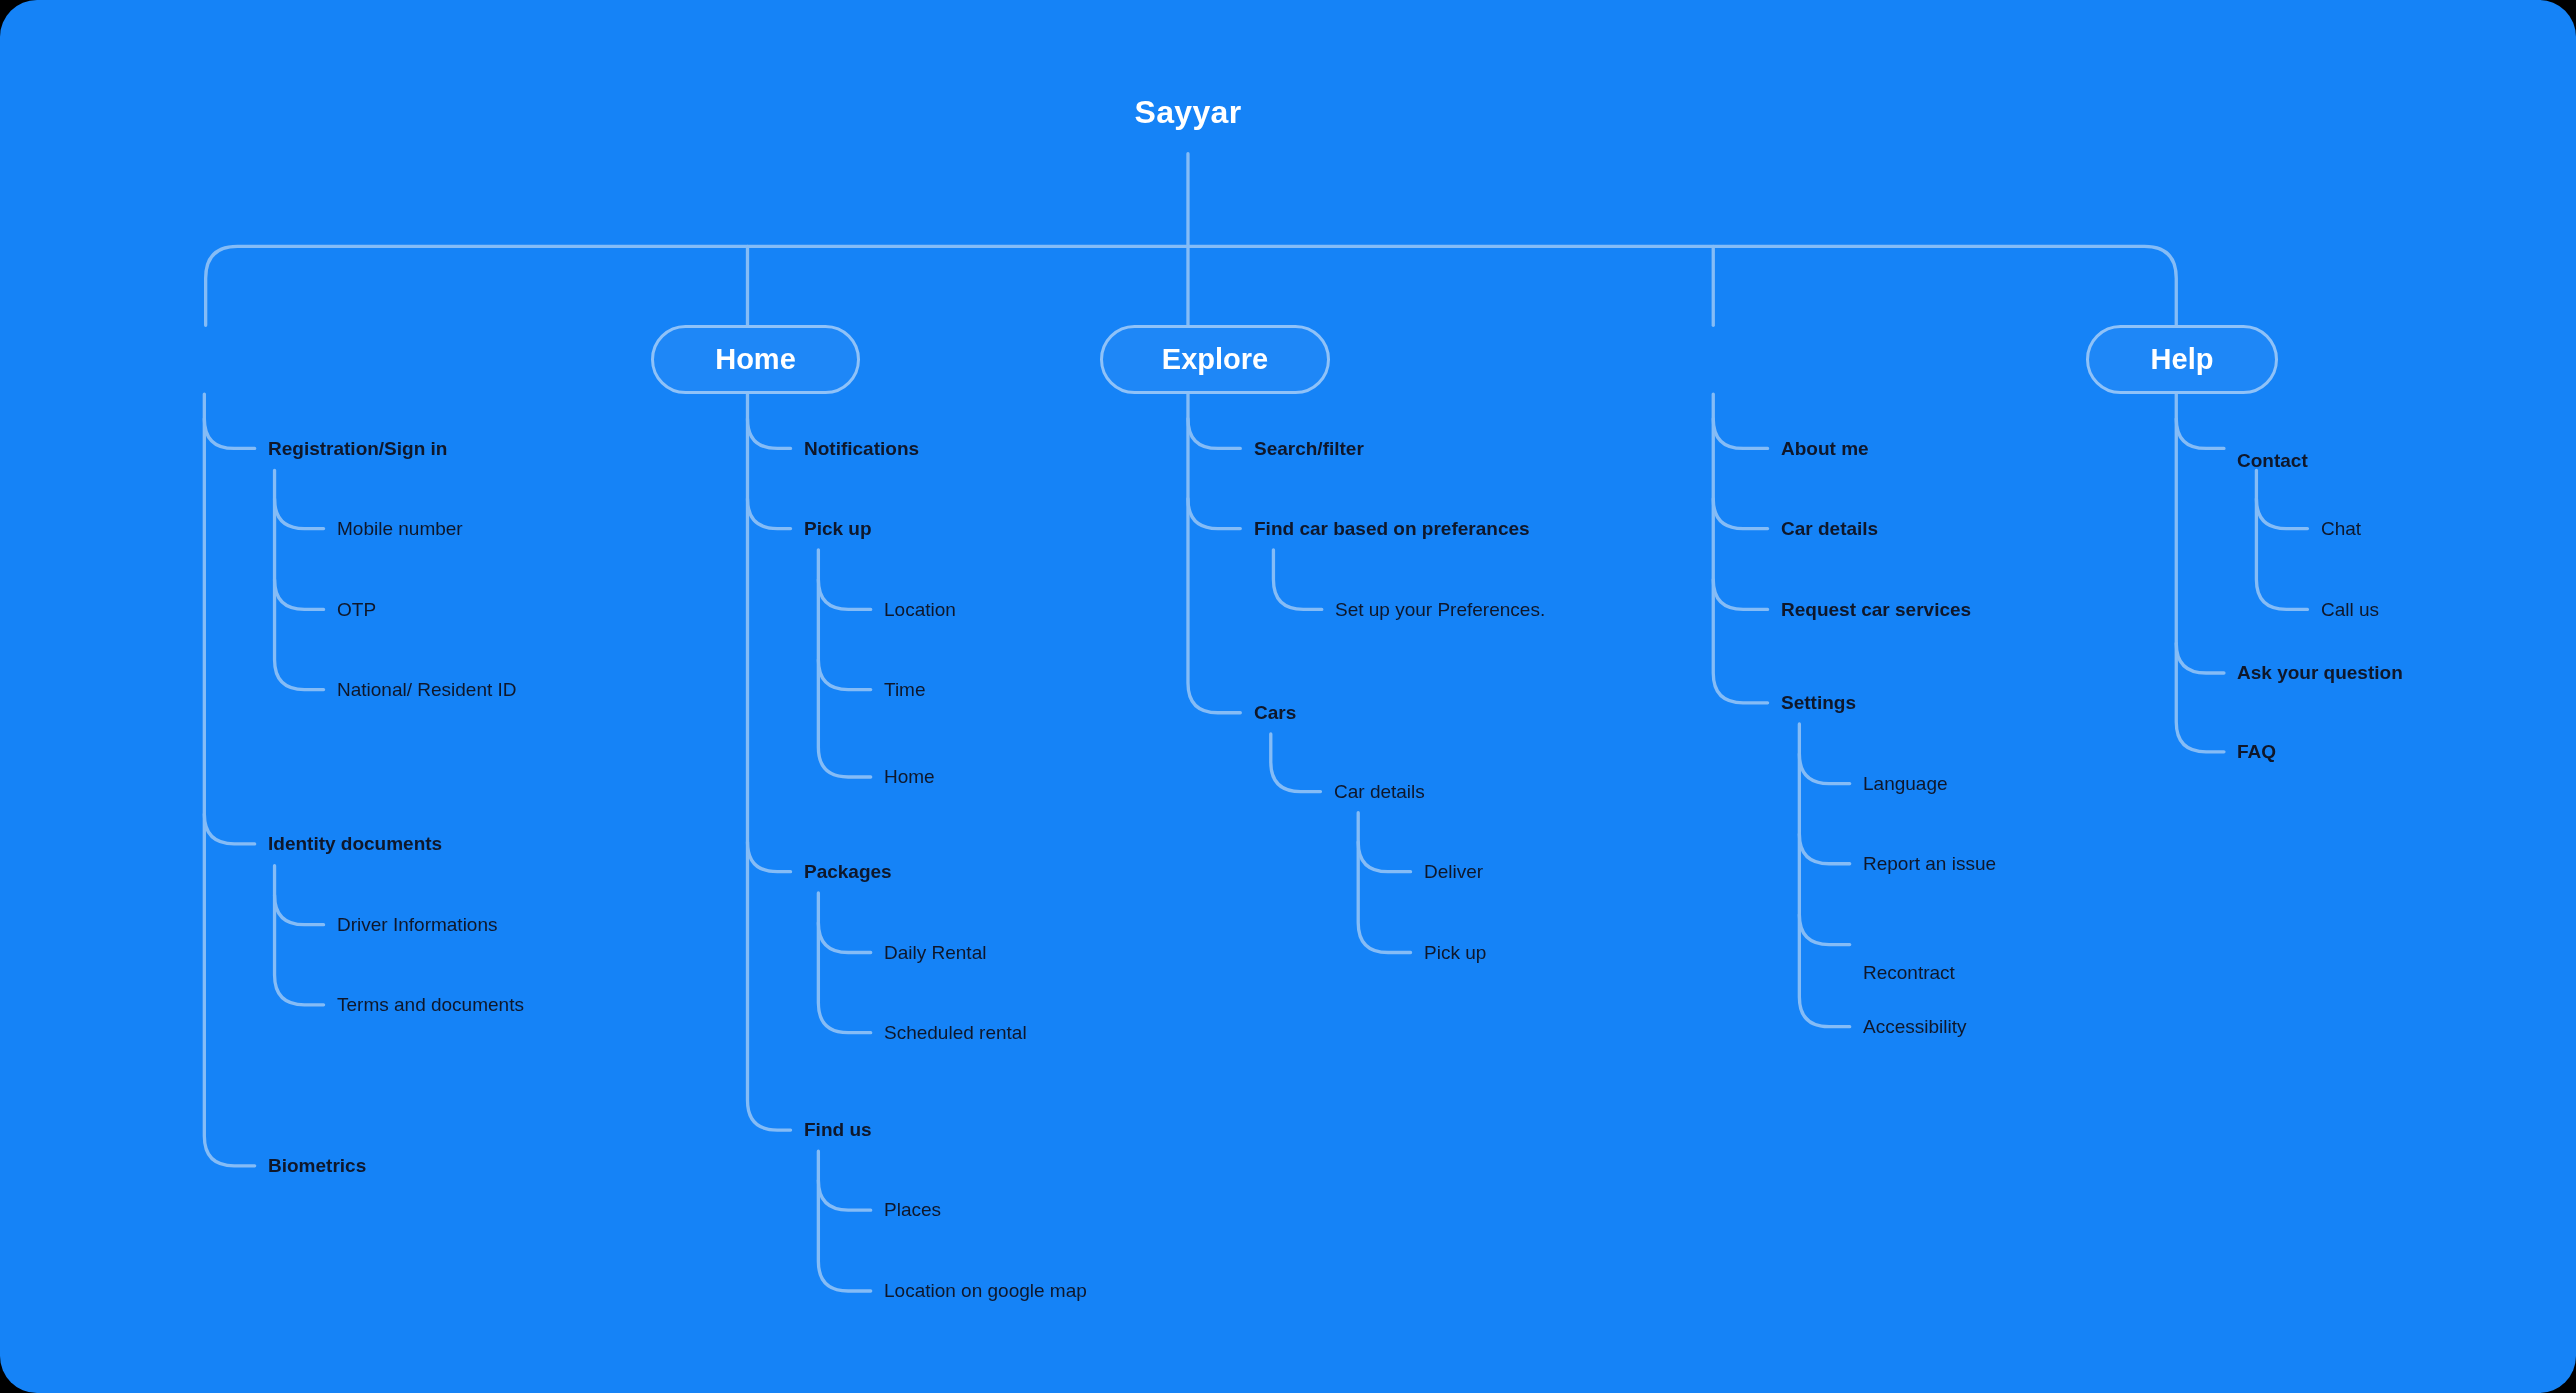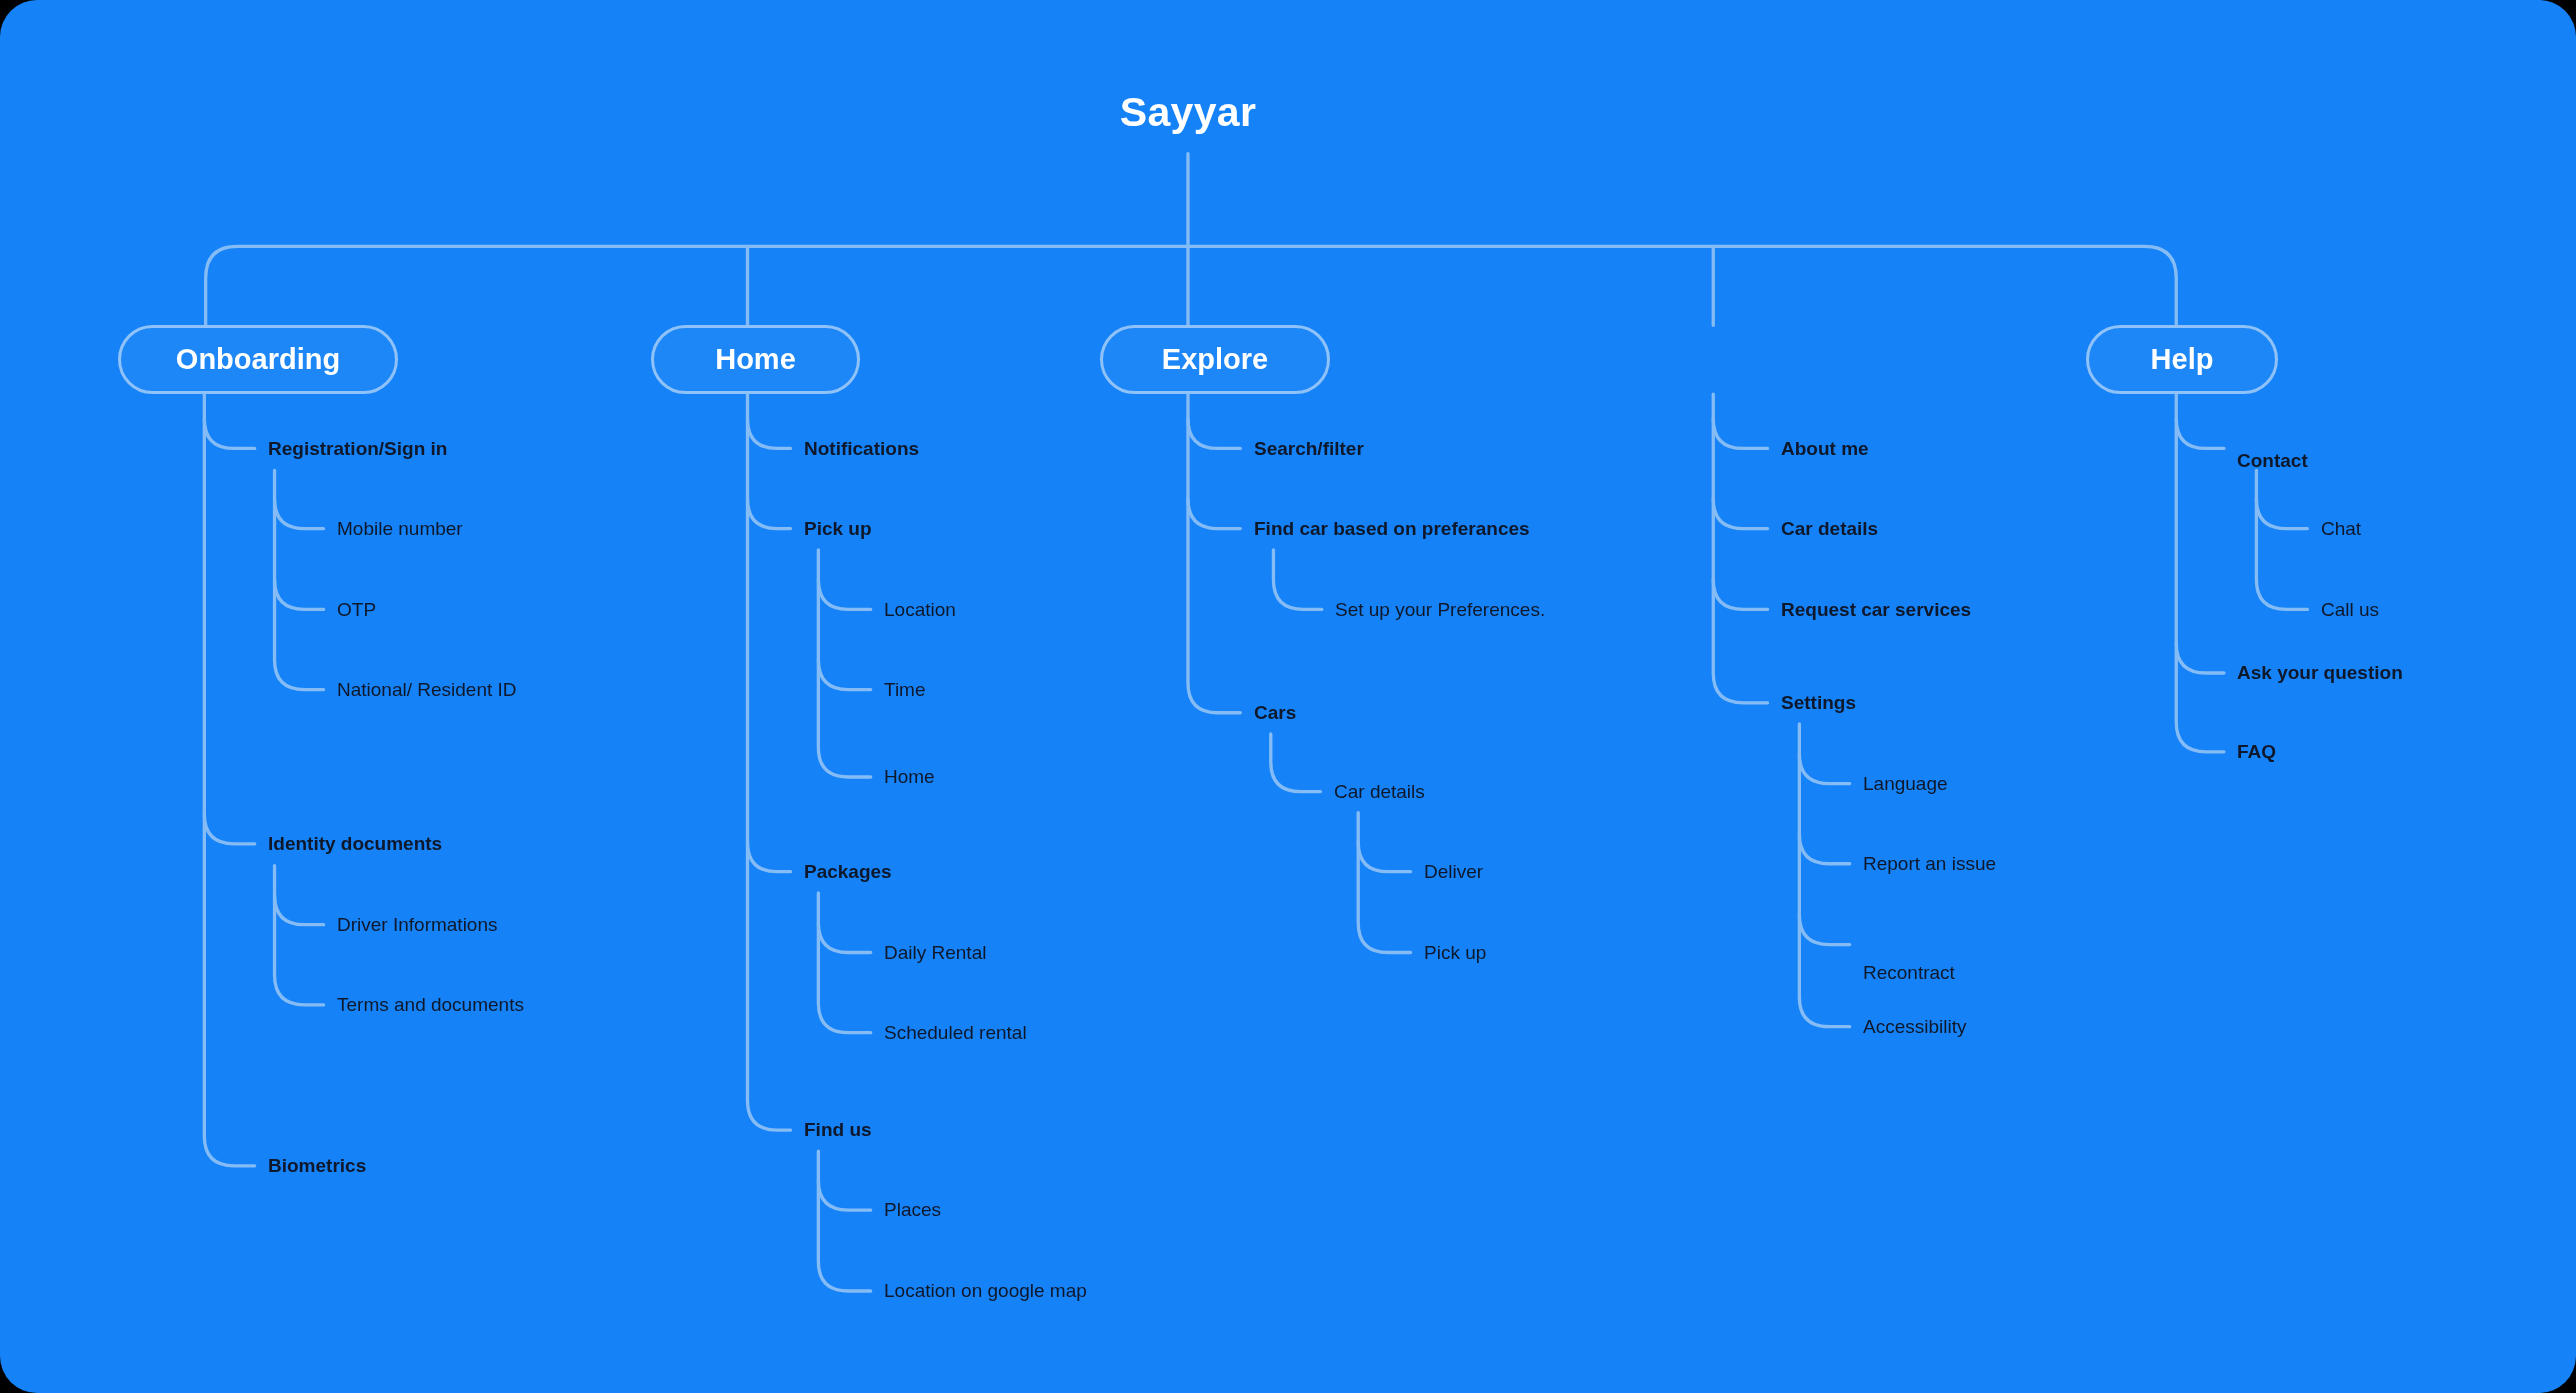--- a/index.html
+++ b/index.html
@@ -13,21 +13,21 @@
   #canvas{
     position:absolute;inset:0;
     background:#1583F7;
     border-radius:37px;
   }
   svg.wires{position:absolute;left:0;top:0;width:2576px;height:1393px;}
   svg.wires path{fill:none;stroke:#85BCF6;stroke-width:5px;stroke-linecap:round;}
   .title{
     position:absolute;
     transform:translate(-50%,-50%);
-    color:#fff;font-size:41px;font-weight:700;letter-spacing:0.3px;
+    color:#fff;font-size:32px;font-weight:700;letter-spacing:0.3px;
     white-space:nowrap;
   }
   .pill{
     position:absolute;
     height:69px;
     border:3.3px solid #8FC2F8;
     border-radius:37px;
     background:rgba(255,255,255,0.04);
     display:flex;align-items:center;justify-content:center;
     box-sizing:border-box;
@@ -96,23 +96,20 @@
 
     <path d="M 3285 595 L 3285 1090 Q 3285 1135 3330 1135 L 3357 1135"></path>
     <path d="M 3285 632 Q 3285 677 3330 677 L 3357 677"></path>
     <path d="M 3285 971 Q 3285 1016 3330 1016 L 3357 1016"></path>
     <path d="M 3406 710 L 3406 875 Q 3406 920 3451 920 L 3483 920"></path>
     <path d="M 3406 753 Q 3406 798 3451 798 L 3483 798"></path>
   </svg>
 
   <div class="title" style="left:1188px;top:112px">Sayyar</div>
 
-  <div class="pill" style="left:118px;top:325px;width:280px">
-    <span>Onboarding</span>
-  </div>
   <div class="pill" style="left:1100px;top:325px;width:230px">
     <span>Explore</span>
   </div>
   <div class="pill" style="left:651px;top:325px;width:209px">
     <span>Home</span>
   </div>
   <div class="pill" style="left:2086px;top:325px;width:192px">
     <span>Help</span>
   </div>
 

